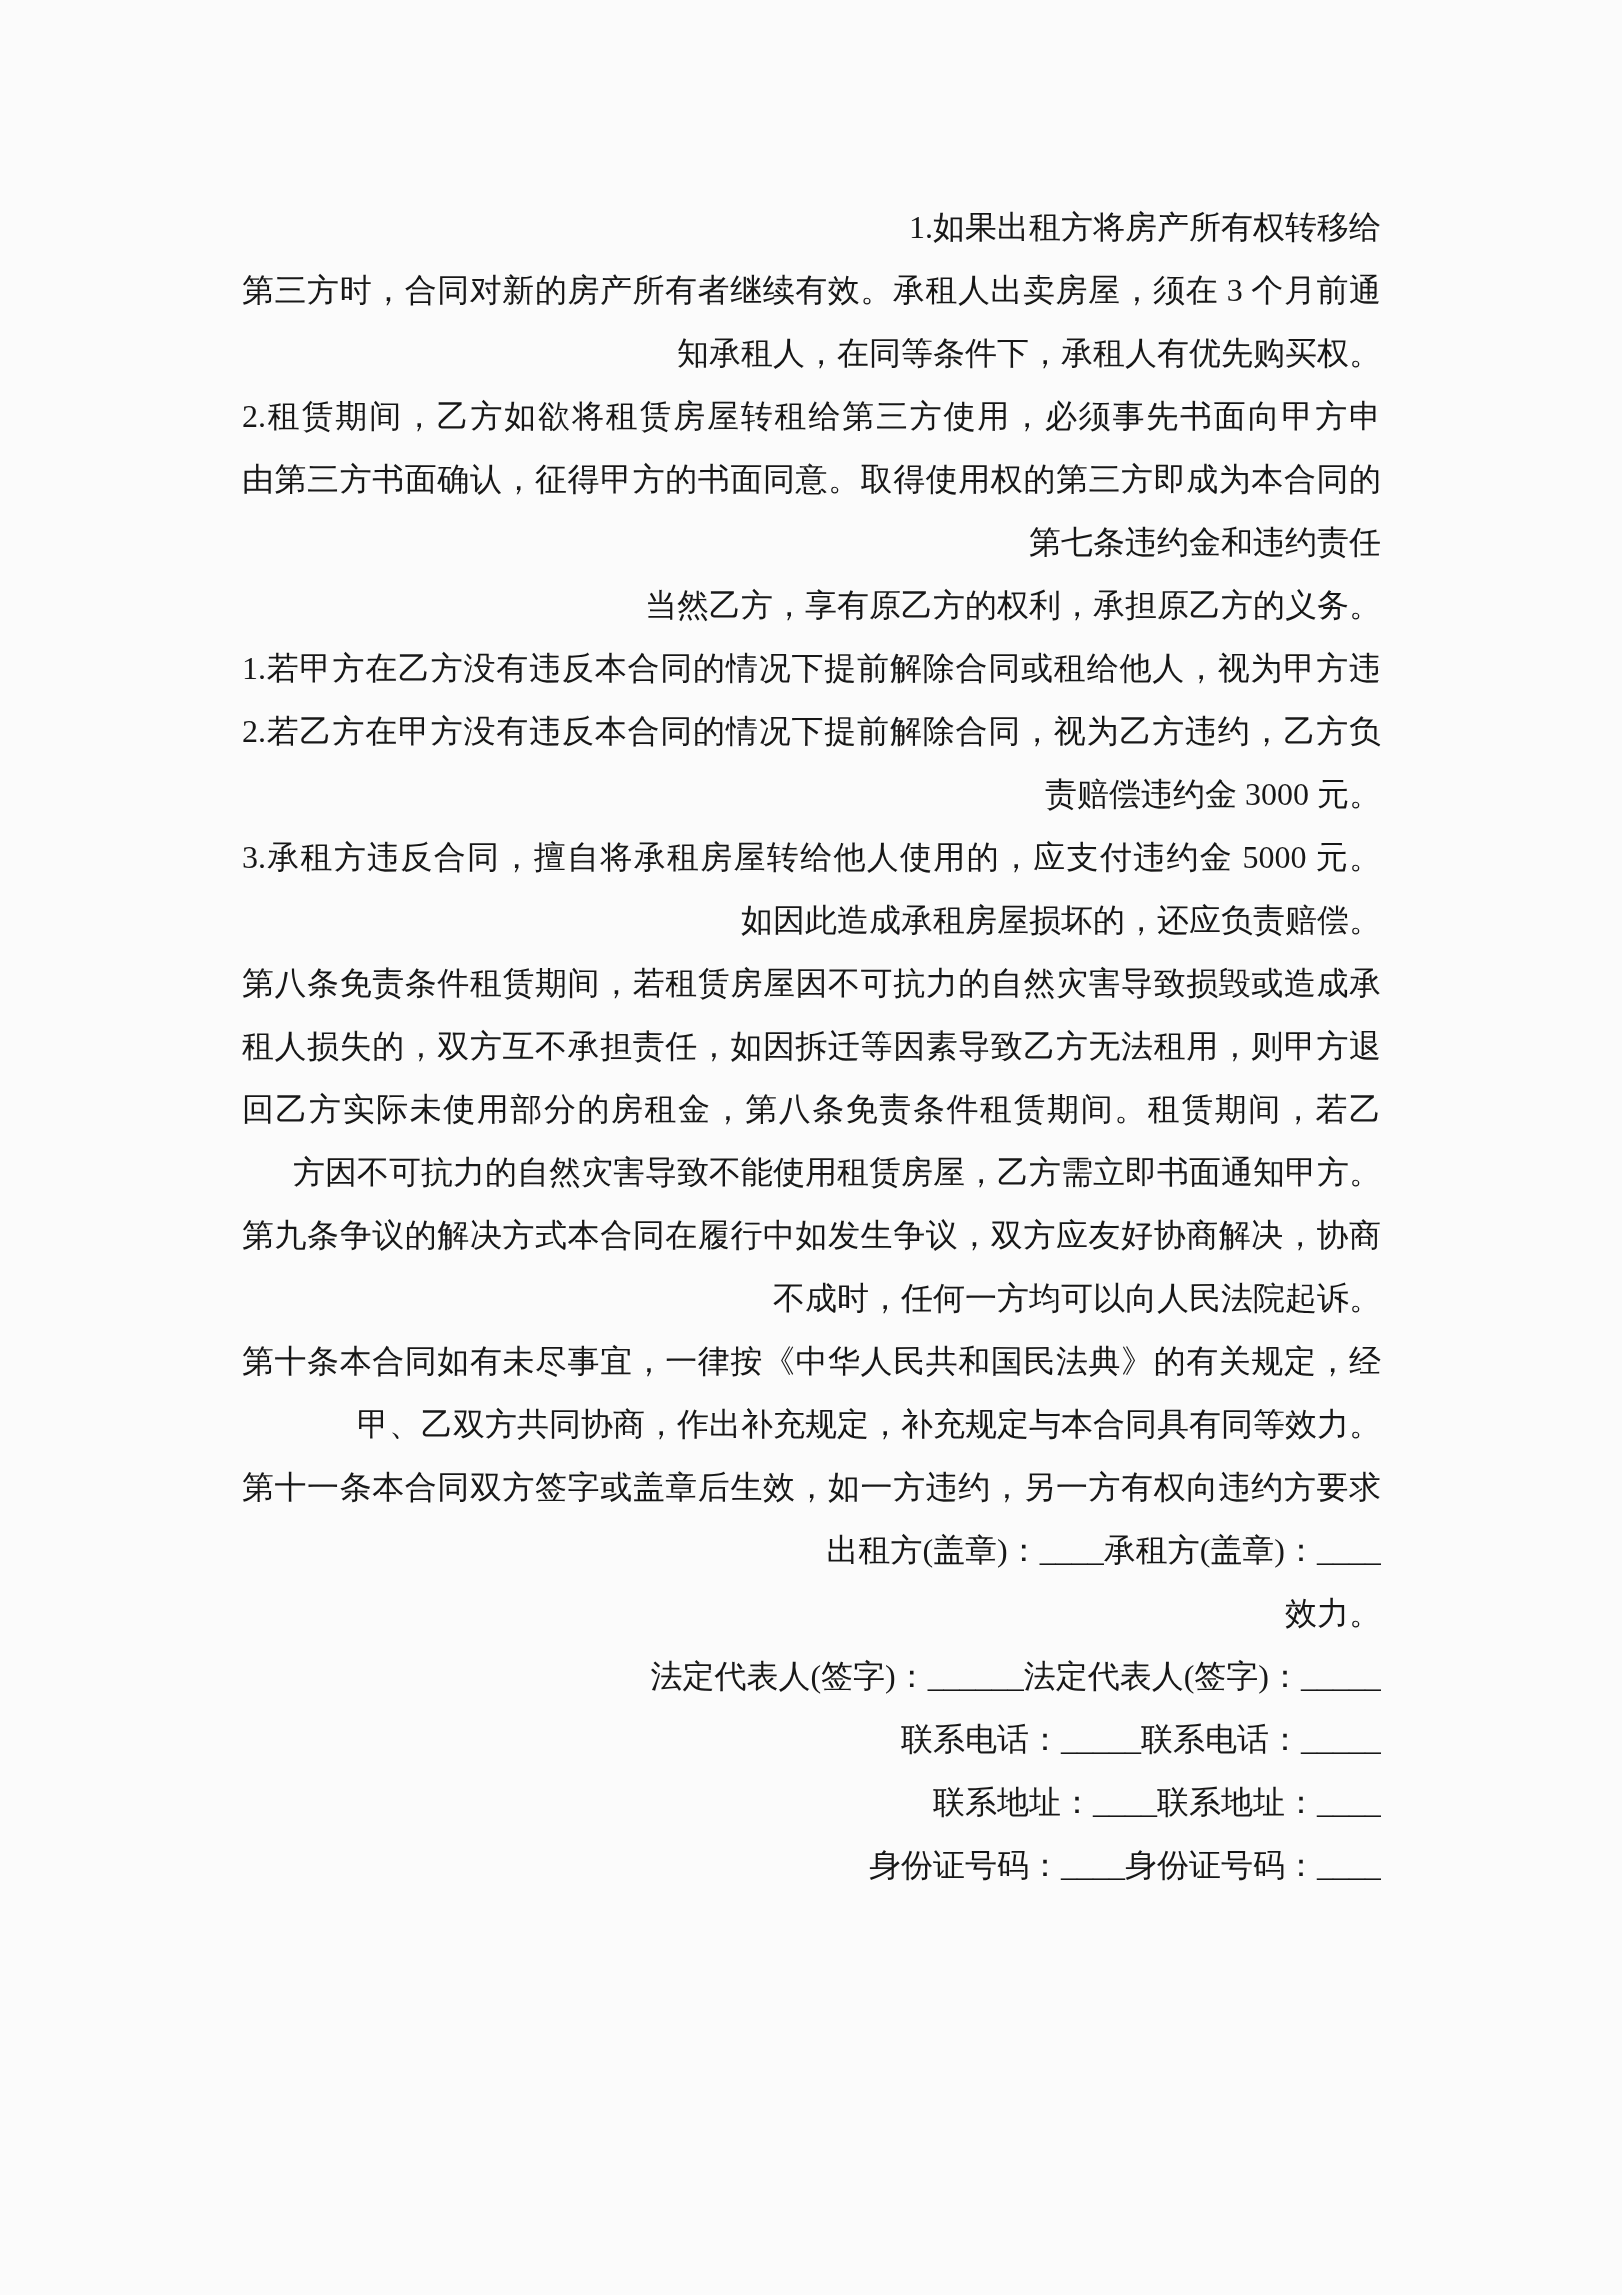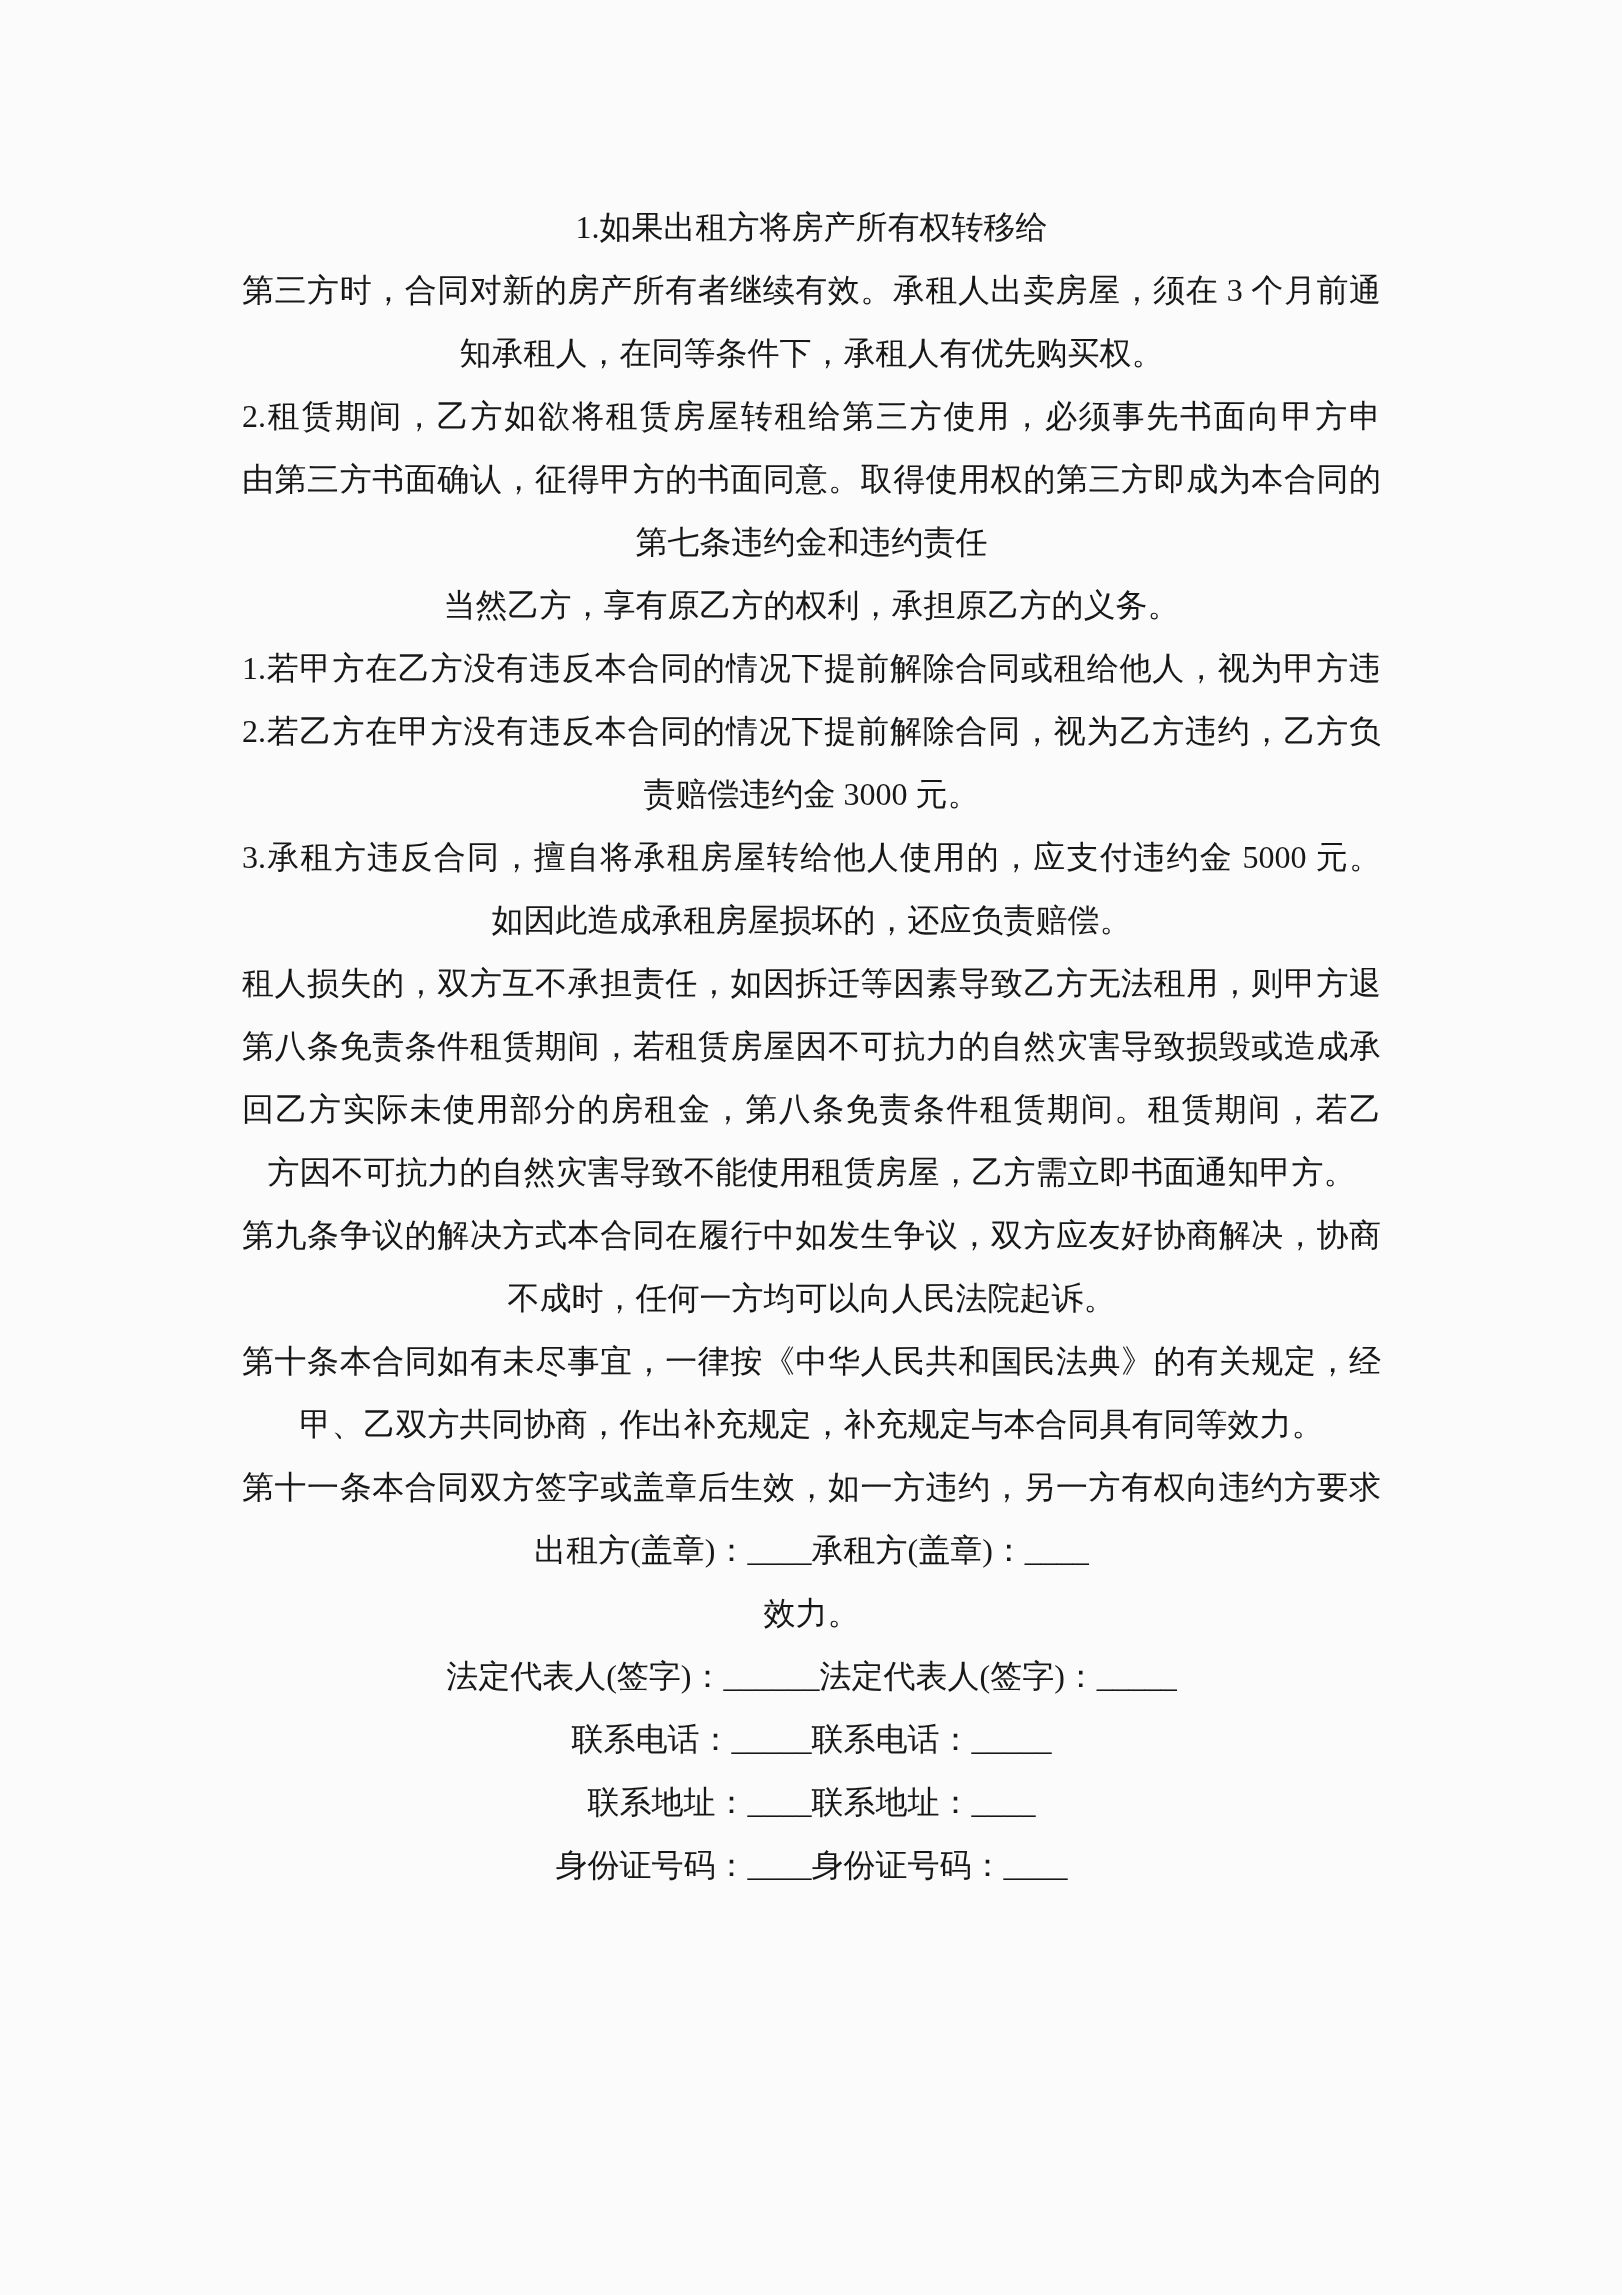--- a/index.html
+++ b/index.html
@@ -26,21 +26,21 @@
     position: absolute;
     left: 242px;
     top: 196px;
     width: 1139px;
   }
   .line {
     height: 63px;
     line-height: 63px;
     font-size: 32px;
     color: #171717;
-    text-align: center;
+    text-align: right;
     overflow: hidden;
     font-weight: 400;
     letter-spacing: 0;
   }
   .line.just {
     text-align: justify;
     text-align-last: justify;
   }
 </style>
 </head>
@@ -53,22 +53,22 @@
     <div class="line">知承租人，在同等条件下，承租人有优先购买权。</div>
     <div class="line just">2.租赁期间，乙方如欲将租赁房屋转租给第三方使用，必须事先书面向甲方申请，</div>
     <div class="line just">由第三方书面确认，征得甲方的书面同意。取得使用权的第三方即成为本合同的</div>
     <div class="line">第七条违约金和违约责任</div>
     <div class="line">当然乙方，享有原乙方的权利，承担原乙方的义务。</div>
     <div class="line just">1.若甲方在乙方没有违反本合同的情况下提前解除合同或租给他人，视为甲方违</div>
     <div class="line just">2.若乙方在甲方没有违反本合同的情况下提前解除合同，视为乙方违约，乙方负</div>
     <div class="line">责赔偿违约金 3000 元。</div>
     <div class="line just">3.承租方违反合同，擅自将承租房屋转给他人使用的，应支付违约金 5000 元。</div>
     <div class="line">如因此造成承租房屋损坏的，还应负责赔偿。</div>
+    <div class="line just">第八条免责条件租赁期间，若租赁房屋因不可抗力的自然灾害导致损毁或造成承</div>
     <div class="line just">租人损失的，双方互不承担责任，如因拆迁等因素导致乙方无法租用，则甲方退</div>
-    <div class="line just">第八条免责条件租赁期间，若租赁房屋因不可抗力的自然灾害导致损毁或造成承</div>
     <div class="line just">回乙方实际未使用部分的房租金，第八条免责条件租赁期间。租赁期间，若乙</div>
     <div class="line">方因不可抗力的自然灾害导致不能使用租赁房屋，乙方需立即书面通知甲方。</div>
     <div class="line just">第九条争议的解决方式本合同在履行中如发生争议，双方应友好协商解决，协商</div>
     <div class="line">不成时，任何一方均可以向人民法院起诉。</div>
     <div class="line just">第十条本合同如有未尽事宜，一律按《中华人民共和国民法典》的有关规定，经</div>
     <div class="line">甲、乙双方共同协商，作出补充规定，补充规定与本合同具有同等效力。</div>
     <div class="line just">第十一条本合同双方签字或盖章后生效，如一方违约，另一方有权向违约方要求</div>
     <div class="line">出租方(盖章)：____承租方(盖章)：____</div>
     <div class="line">效力。</div>
     <div class="line">法定代表人(签字)：______法定代表人(签字)：_____</div>

